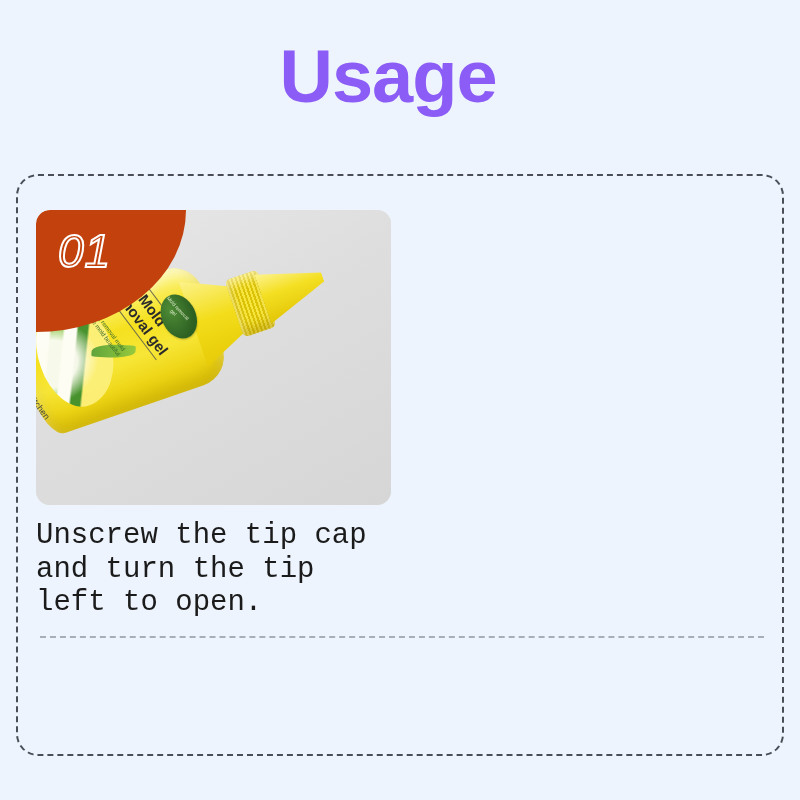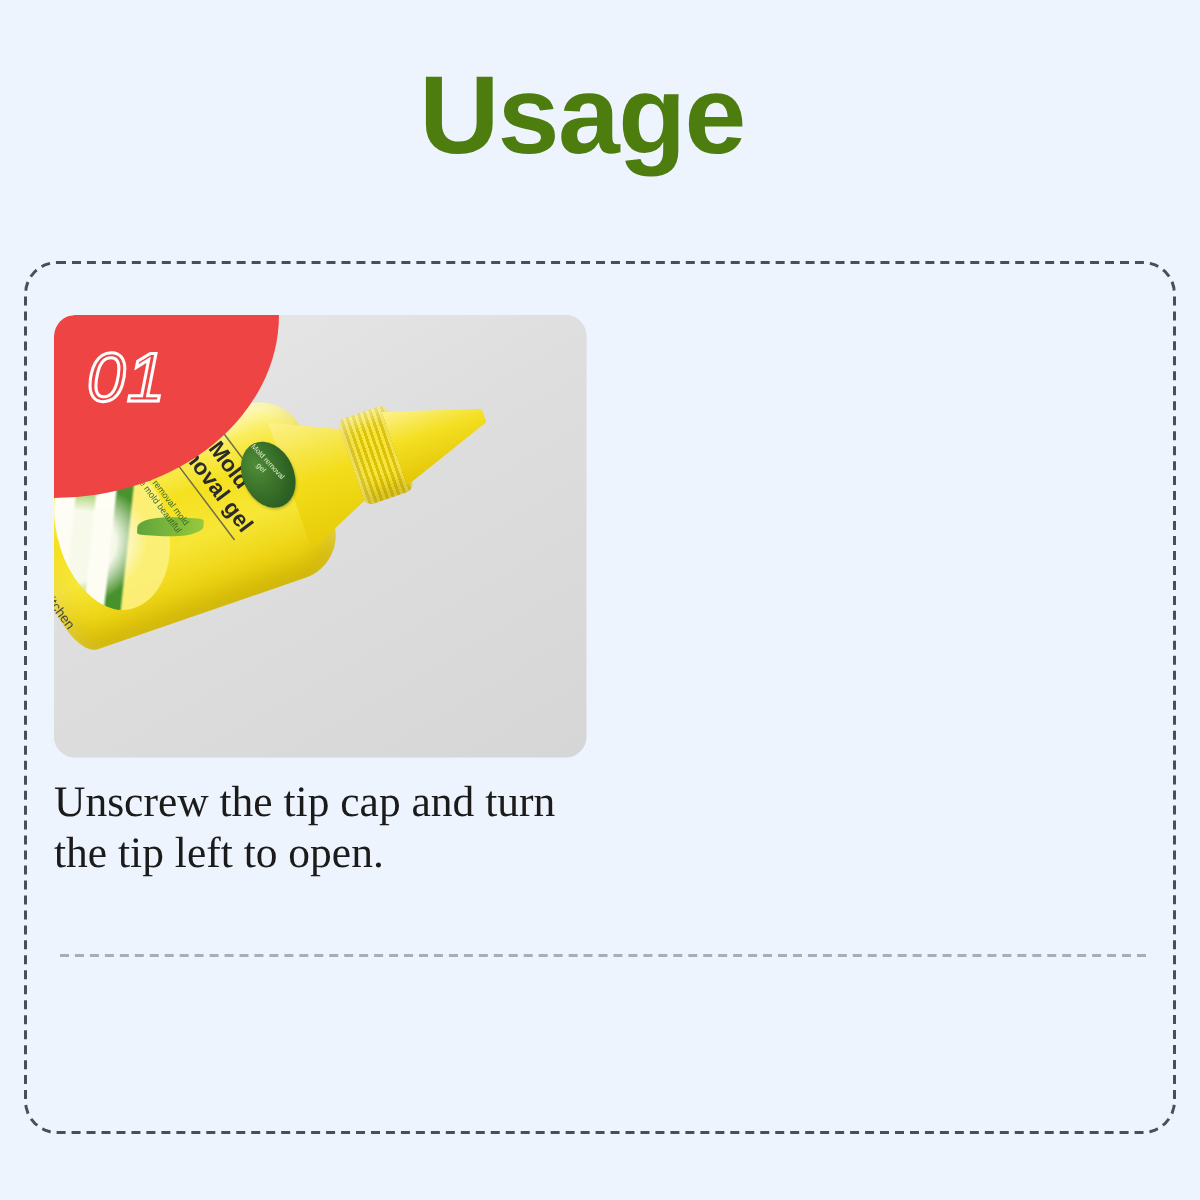--- a/index.html
+++ b/index.html
@@ -23,21 +23,21 @@
   
   .title {
     position: absolute;
     top: 40px;
     left: 0;
     width: 776px;
     text-align: center;
     font-size: 74px;
     font-weight: bold;
     letter-spacing: -1px;
-    color: #4d7c0f;
+    color: #8b5cf6;
     line-height: 1;
     font-family: "Liberation Sans", sans-serif;
   }
 
   
   .dashed-box {
     position: absolute;
     left: 16px;
     top: 174px;
     width: 768px;
@@ -71,21 +71,21 @@
   .card-img.one { background: #e2e2e2; }
   .card-img.two { background: #dcdad8; }
 
   
   .badge {
     position: absolute;
     left: 0;
     top: 0;
     width: 150px;
     height: 122px;
-    background: #ef4444;
+    background: #c2410c;
     border-top-left-radius: 14px;
     border-bottom-right-radius: 150px 122px;
     z-index: 4;
   }
   .badge-num {
     position: absolute;
     left: 22px;
     top: 16px;
     font-size: 46px;
     font-style: italic;
@@ -348,21 +348,21 @@
     border-radius: 40px;
   }
 
   
   .caption {
     margin-top: 14px;
     width: 355px;
     font-size: 29px;
     line-height: 1.16;
     color: #1b1b1b;
-    font-family: Liberation Serif, serif;
+    font-family: Liberation Mono, monospace;
   }
 
   
   .divider {
     position: absolute;
     left: 40px;
     top: 636px;
     width: 724px;
     border-top: 2px dashed #9aa3ae;
     opacity: .85;

